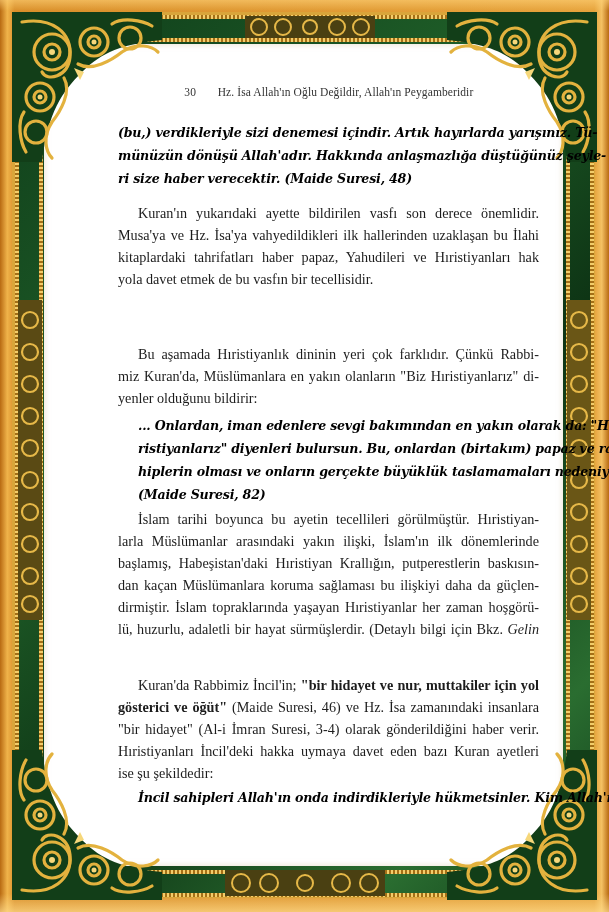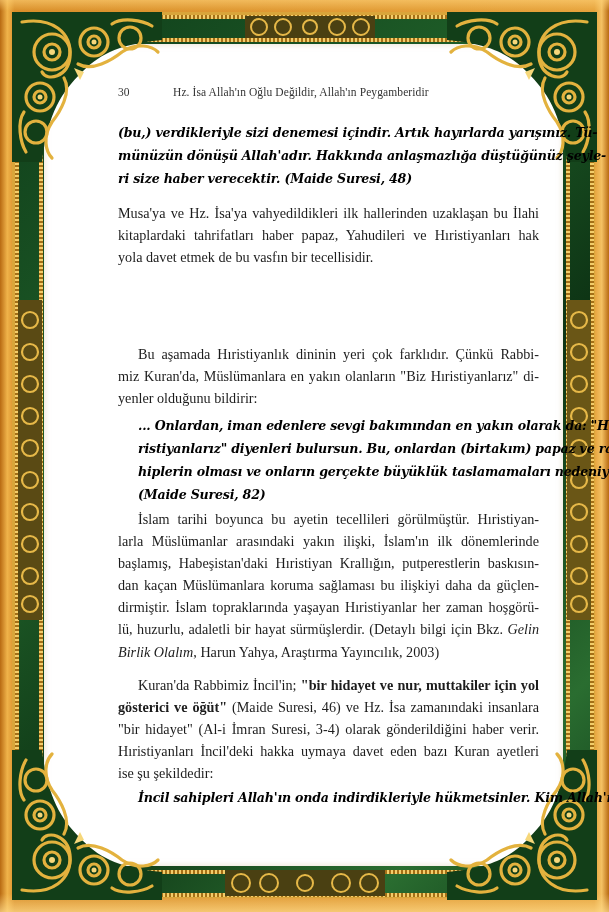--- a/index.html
+++ b/index.html
@@ -55,20 +55,21 @@
   .page {
     position: absolute; left: 44px; top: 44px; width: 519px; height: 822px;
     background: #ffffff;
     border-radius: 2px;
     box-shadow: inset 0 0 6px rgba(210,190,150,0.5);
   }
   .running-head {
     position: absolute; left: 118px; top: 86px; width: 400px;
     font-size: 11.5px; color: #333; letter-spacing: 0.1px;
     font-family: "Liberation Serif", "DejaVu Serif", serif;
+    text-align: center;
   }
   .running-head .pg { display: inline-block; width: 55px; }
   .block {
     position: absolute; left: 118px; width: 421px;
     font-size: 14.2px; line-height: 22.1px;
     text-align: justify; text-align-last: left;
     font-family: "Liberation Serif", "DejaVu Serif", serif;
     color: #1c1c1c;
     hyphens: manual;
   }
@@ -269,20 +270,21 @@
   <span class="pg">30</span><span>Hz. İsa Allah'ın Oğlu Değildir, Allah'ın Peygamberidir</span>
 </div>
 
 <div class="block verse" style="top:121px;">
   <span class="line">(bu,) verdikleriyle sizi denemesi içindir. Artık hayırlarda yarışınız. Tü-</span>
   <span class="line">münüzün dönüşü Allah'adır. Hakkında anlaşmazlığa düştüğünüz şeyle-</span>
   <span class="line last">ri size haber verecektir. (Maide Suresi, 48)</span>
 </div>
 
 <div class="block" style="top:202px;">
+  <span class="line" style="padding-left:20px;">Kuran'ın yukarıdaki ayette bildirilen vasfı son derece önemlidir.</span>
   <span class="line">Musa'ya ve Hz. İsa'ya vahyedildikleri ilk hallerinden uzaklaşan bu İlahi</span>
   <span class="line">kitaplardaki tahrifatları haber papaz, Yahudileri ve Hıristiyanları hak</span>
   <span class="line last">yola davet etmek de bu vasfın bir tecellisidir.</span>
 </div>
 
 <div class="block" style="top:343px;">
   <span class="line" style="padding-left:20px;">Bu aşamada Hıristiyanlık dininin yeri çok farklıdır. Çünkü Rabbi-</span>
   <span class="line">miz Kuran'da, Müslümanlara en yakın olanların "Biz Hıristiyanlarız" di-</span>
   <span class="line last">yenler olduğunu bildirir:</span>
 </div>
@@ -294,21 +296,20 @@
   <span class="line last">(Maide Suresi, 82)</span>
 </div>
 
 <div class="block" style="top:508px;">
   <span class="line" style="padding-left:20px;font-family:Liberation Serif, serif;">İslam tarihi boyunca bu ayetin tecellileri görülmüştür. Hıristiyan-</span>
   <span class="line">larla Müslümanlar arasındaki yakın ilişki, İslam'ın ilk dönemlerinde</span>
   <span class="line">başlamış, Habeşistan'daki Hıristiyan Krallığın, putperestlerin baskısın-</span>
   <span class="line">dan kaçan Müslümanlara koruma sağlaması bu ilişkiyi daha da güçlen-</span>
   <span class="line">dirmiştir. İslam topraklarında yaşayan Hıristiyanlar her zaman hoşgörü-</span>
   <span class="line"><span>lü, huzurlu, adaletli bir hayat sürmüşlerdir. (Detaylı bilgi için Bkz. </span><i class="em">Gelin</i></span>
-  <span class="line last"><i class="em">Birlik Olalım</i><span>, Harun Yahya, Araştırma Yayıncılık, 2003)</span></span>
 </div>
 
 <div class="block" style="top:674px;">
   <span class="line" style="padding-left:20px;"><span>Kuran'da Rabbimiz İncil'in; </span><b class="strong">"bir hidayet ve nur, muttakiler için yol</b></span>
   <span class="line"><b class="strong">gösterici ve öğüt"</b><span> (Maide Suresi, 46) ve Hz. İsa zamanındaki insanlara</span></span>
   <span class="line">"bir hidayet" (Al-i İmran Suresi, 3-4) olarak gönderildiğini haber verir.</span>
   <span class="line">Hıristiyanları İncil'deki hakka uymaya davet eden bazı Kuran ayetleri</span>
   <span class="line last">ise şu şekildedir:</span>
 </div>
 

